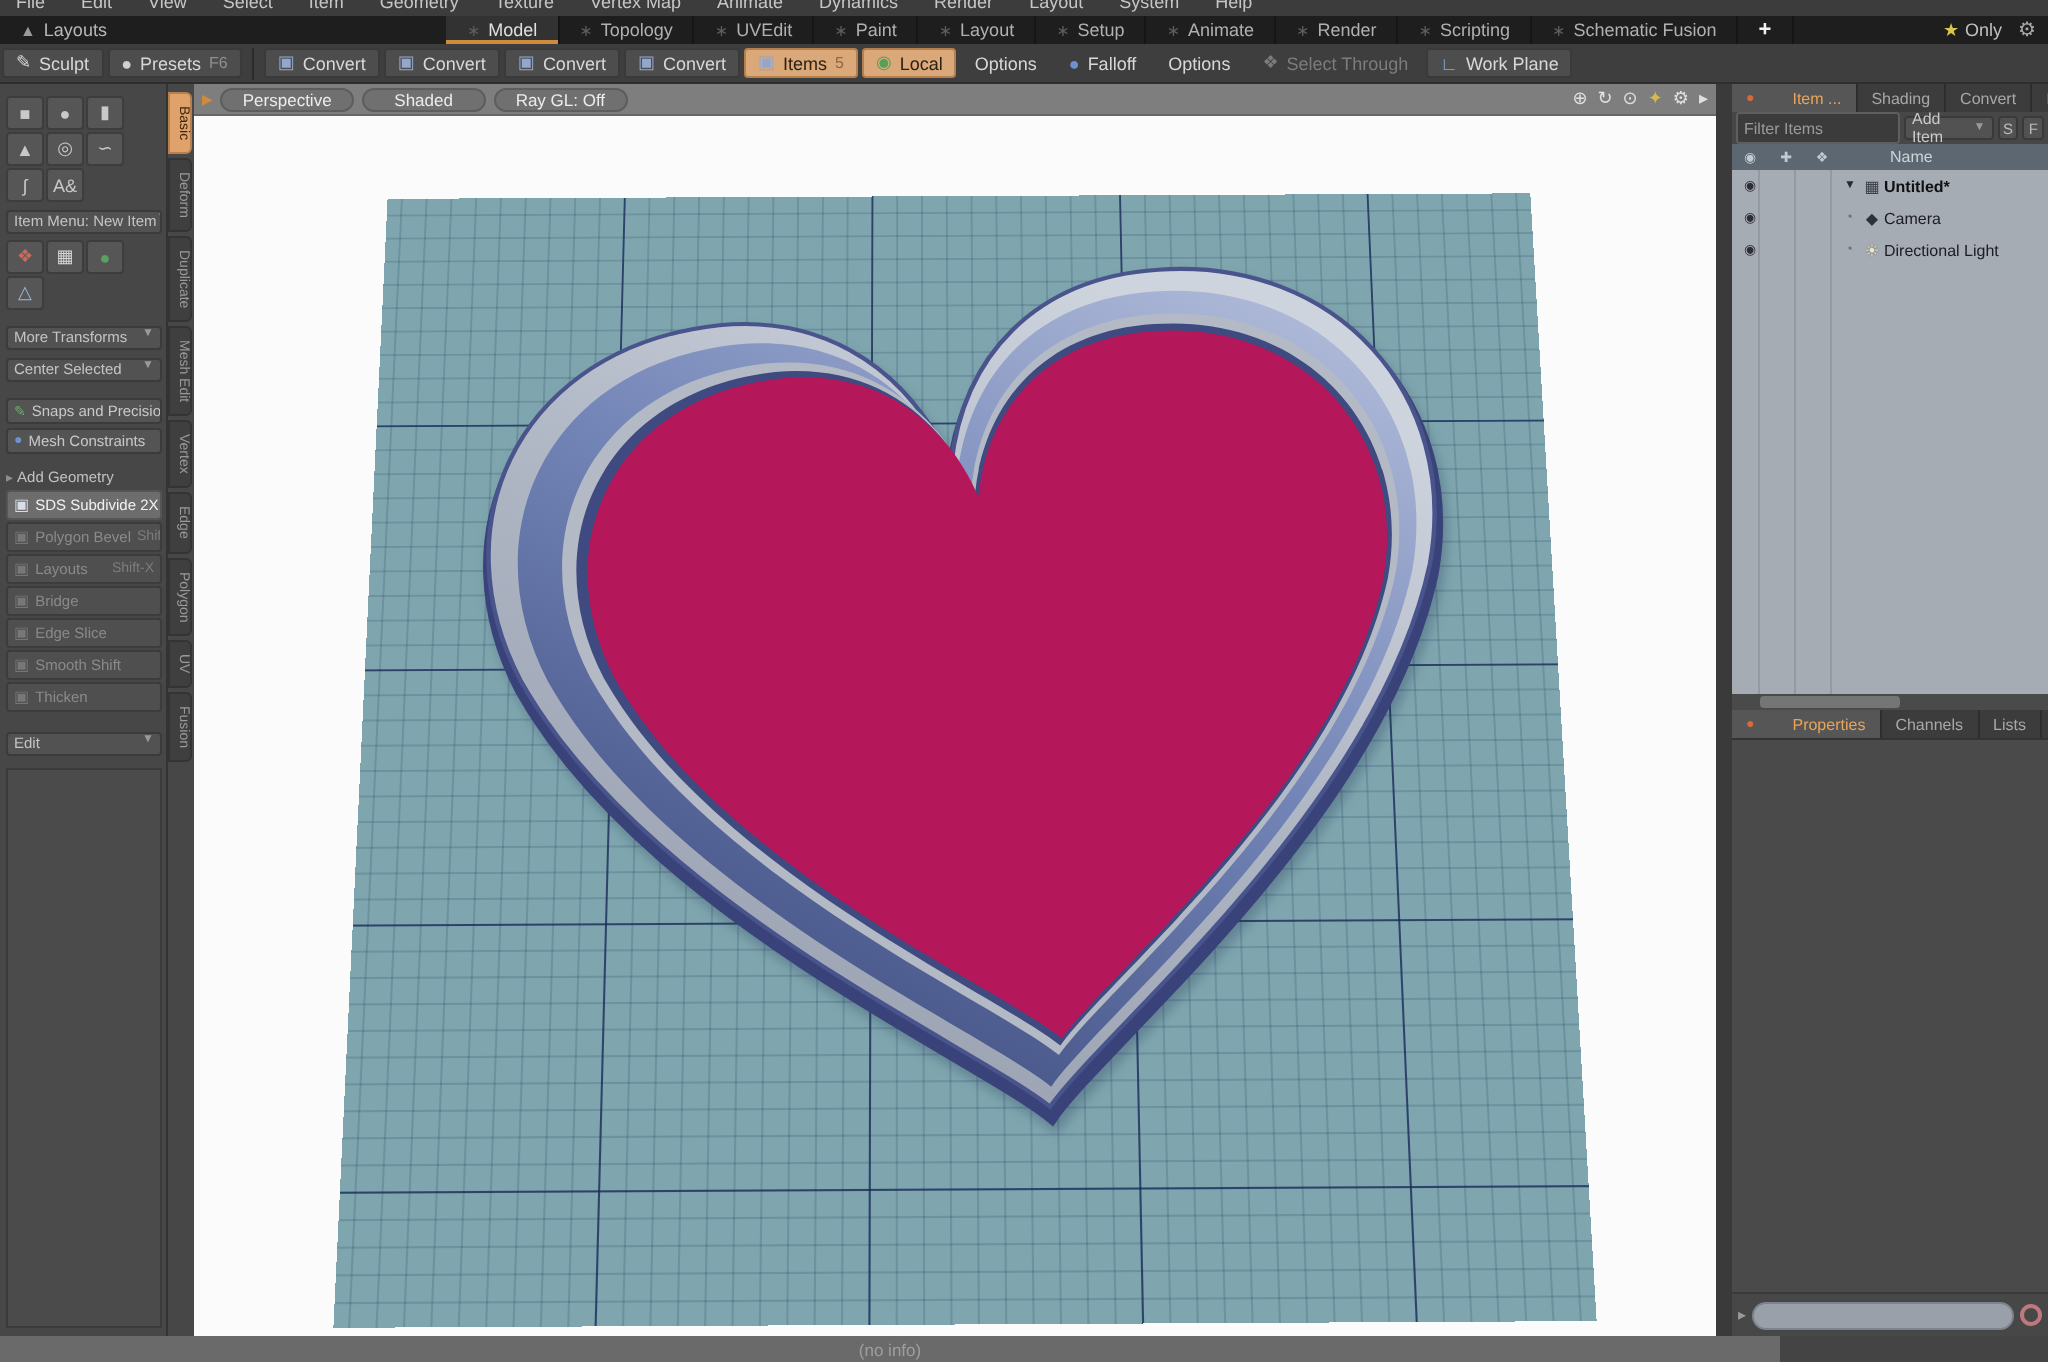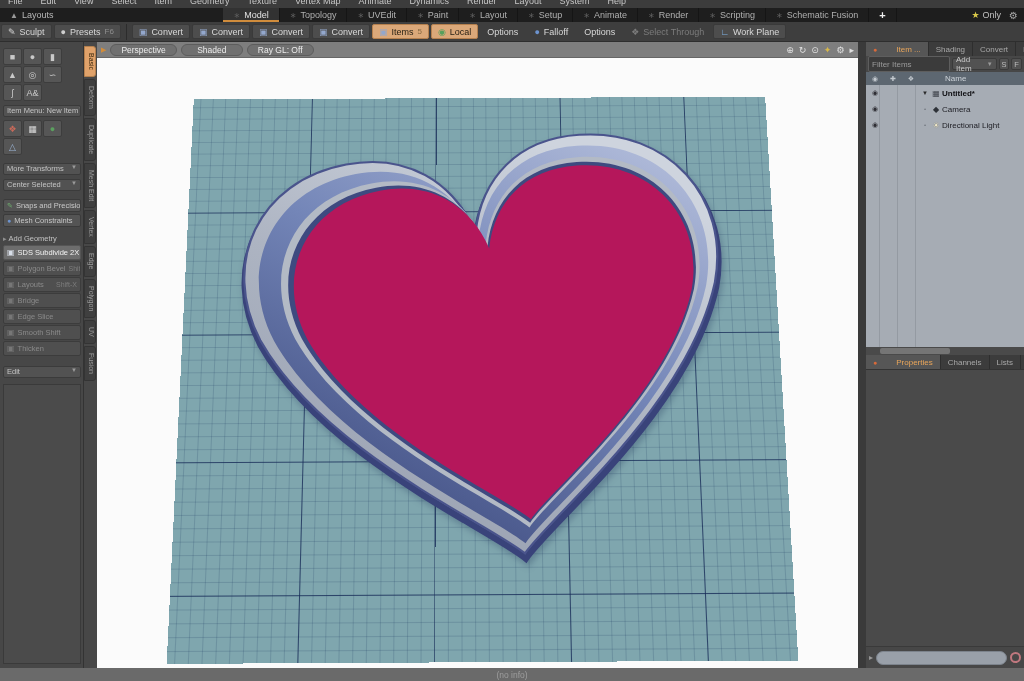--- a/index.html
+++ b/index.html
@@ -108,21 +108,21 @@
       linear-gradient(90deg, rgba(22,42,86,0.75) 1px, transparent 1px),
       linear-gradient(rgba(30,60,100,0.20) 1px, transparent 1px),
       linear-gradient(90deg, rgba(30,60,100,0.20) 1px, transparent 1px);
     background-size:130px 130px, 130px 130px, 13px 13px, 13px 13px;
     background-position:-6px -4px;
     transform:perspective(1400px) rotateX(14deg) rotateZ(-0.3deg); }
   #heart-svg { position:absolute; left:118px; top:54px; width:560px; height:484px;
     filter:drop-shadow(2px 4px 3px rgba(30,50,85,0.30)); }
 
   
-  #statusbar { position:absolute; left:0; top:668px; width:1024px; height:13px;
+  #statusbar { position:absolute; left:0; top:668px; width:890px; height:13px;
     background:#6a6a6a; display:flex; align-items:center; justify-content:center;
     font-size:8.5px; color:#9e9e9e; }
 
   
   #divider { position:absolute; left:858px; top:42px; width:8px; height:626px;
     background:#3a3a3a; }
 
   
   #rightpanel { position:absolute; left:866px; top:42px; width:158px; height:626px;
     background:#474747; display:flex; flex-direction:column; }

